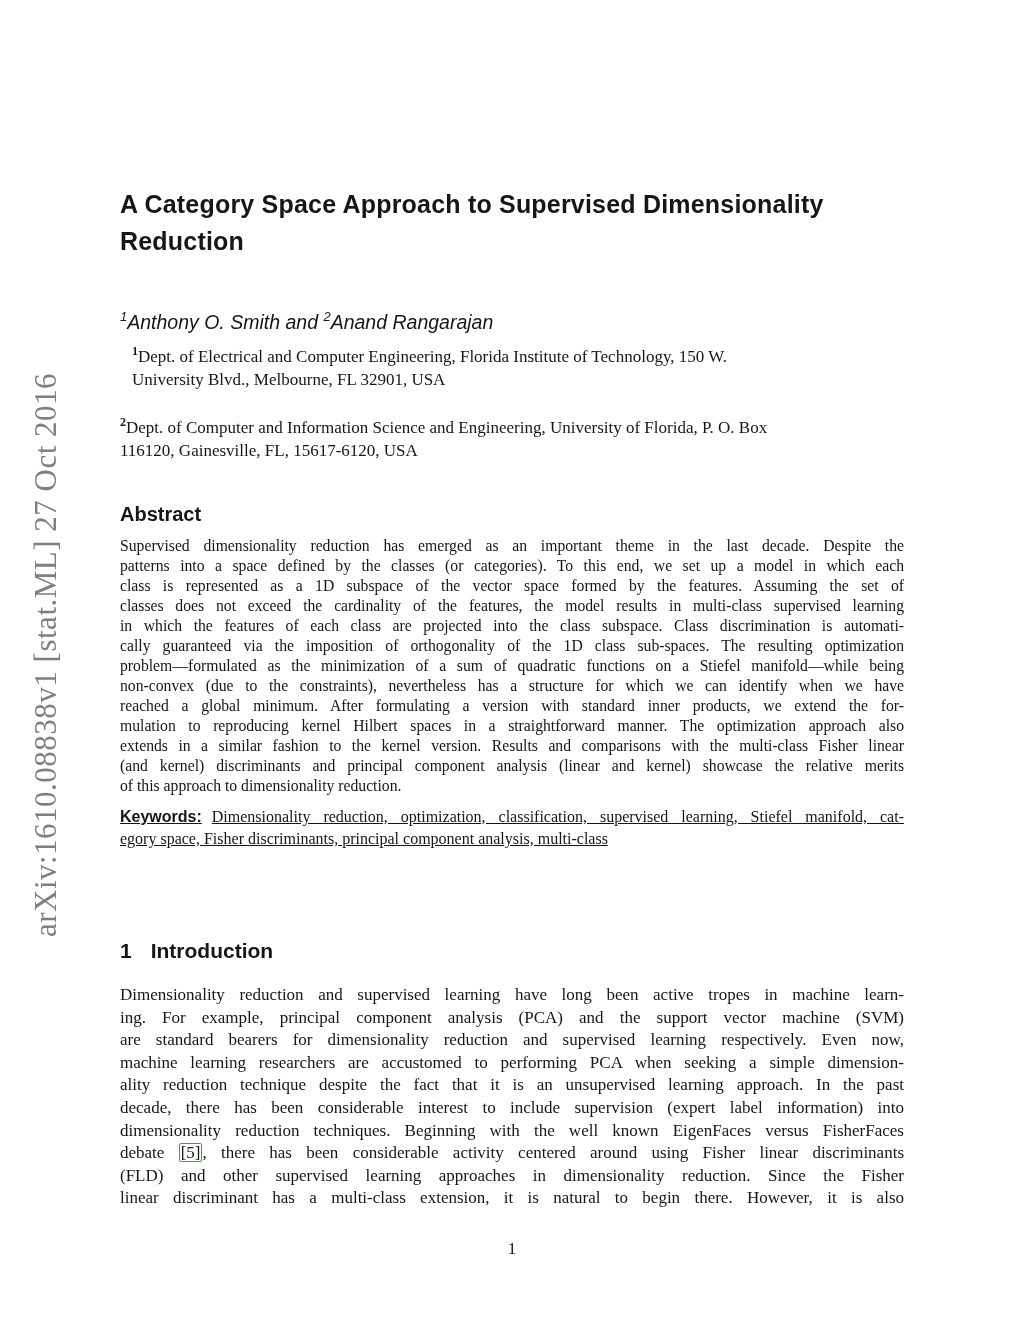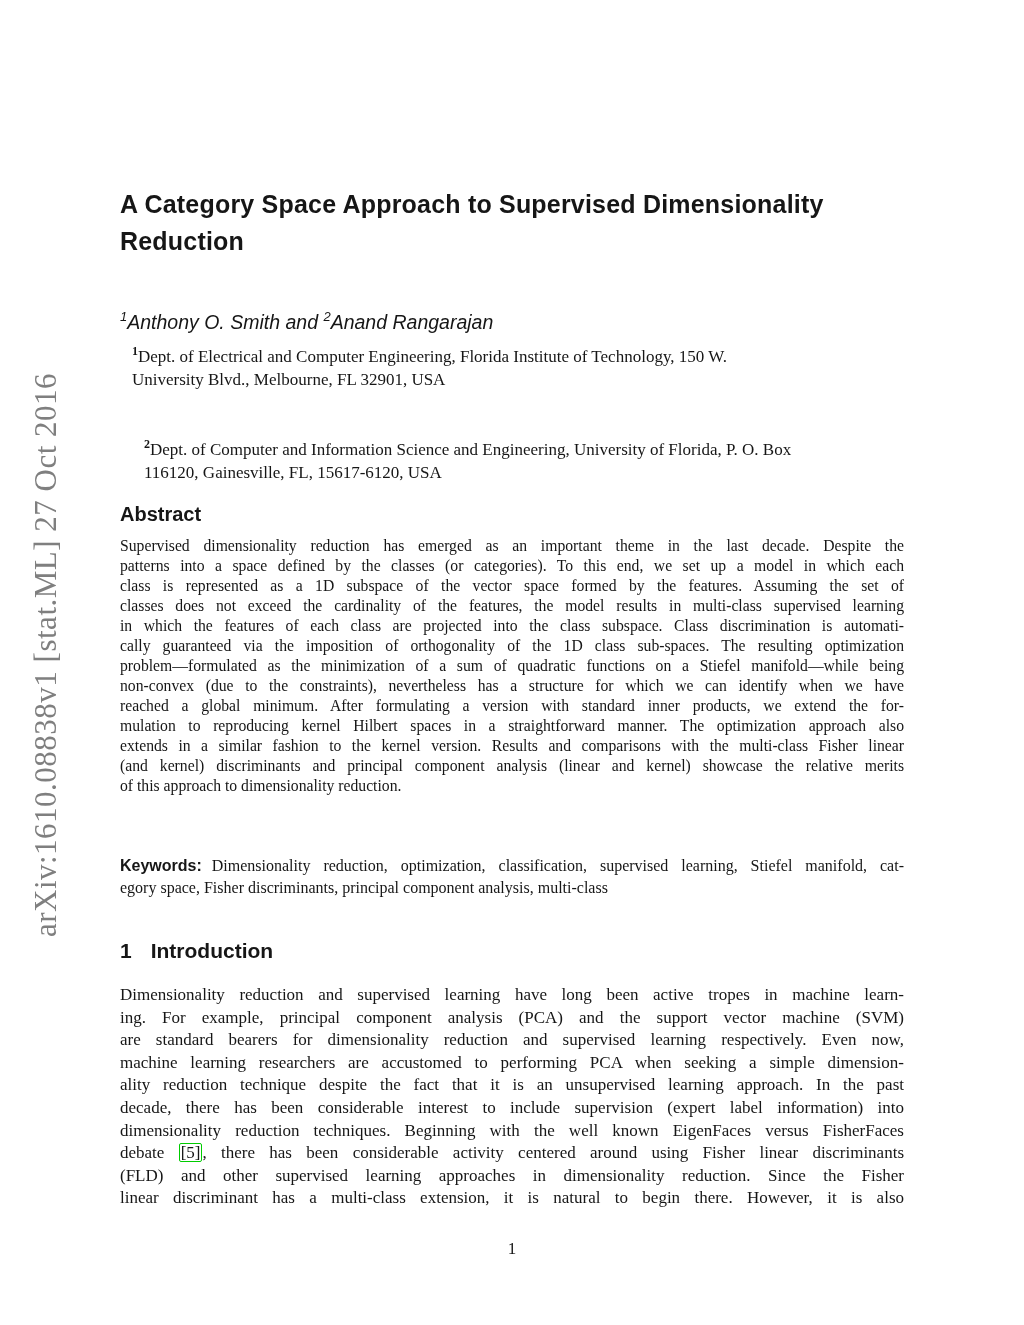--- a/index.html
+++ b/index.html
@@ -110,21 +110,21 @@
     <div class="tl">Reduction</div>
   </div>
 
   <div class="block authors" style="top:287px;margin-top:22px;"><sup>1</sup><span>Anthony O. Smith</span><span> and </span><sup>2</sup><span>Anand Rangarajan</span></div>
 
   <div class="block affil" style="top:340px;margin-left:12px;">
     <div><sup>1</sup><span>Dept. of Electrical and Computer Engineering, Florida Institute of Technology, 150 W.</span></div>
     <div>University Blvd., Melbourne, FL 32901, USA</div>
   </div>
 
-  <div class="block affil" style="top:433px;margin-left:24px;">
+  <div class="block affil" style="top:411px;">
     <div><sup>2</sup><span>Dept. of Computer and Information Science and Engineering, University of Florida, P. O. Box</span></div>
     <div>116120, Gainesville, FL, 15617-6120, USA</div>
   </div>
 
   <div class="block subhead" style="top:503px;">Abstract</div>
 
   <div class="block abstract-body" style="top:536px;">
     <div class="ln">Supervised dimensionality reduction has emerged as an important theme in the last decade.  Despite the</div>
     <div class="ln">patterns into a space defined by the classes (or categories).  To this end, we set up a model in which each</div>
     <div class="ln">class is represented as a 1D subspace of the vector space formed by the features.  Assuming the set of</div>
@@ -133,21 +133,21 @@
     <div class="ln">cally guaranteed via the imposition of orthogonality of the 1D class sub-spaces.  The resulting optimization</div>
     <div class="ln">problem—formulated as the minimization of a sum of quadratic functions on a Stiefel manifold—while being</div>
     <div class="ln">non-convex (due to the constraints), nevertheless has a structure for which we can identify when we have</div>
     <div class="ln">reached a global minimum.  After formulating a version with standard inner products, we extend the for-</div>
     <div class="ln">mulation to reproducing kernel Hilbert spaces in a straightforward manner.  The optimization approach also</div>
     <div class="ln">extends in a similar fashion to the kernel version.  Results and comparisons with the multi-class Fisher linear</div>
     <div class="ln">(and kernel) discriminants and principal component analysis (linear and kernel) showcase the relative merits</div>
     <div class="ln noj">of this approach to dimensionality reduction.</div>
   </div>
 
-  <div class="block keywords" style="top:855px;">
+  <div class="block keywords" style="top:806px;text-decoration:underline;">
     <div class="ln"><span class="kw-label">Keywords:</span><span>Dimensionality reduction, optimization, classification, supervised learning, Stiefel manifold, cat-</span></div>
     <div class="ln noj">egory space, Fisher discriminants, principal component analysis, multi-class</div>
   </div>
 
   <div class="block section-head" style="top:939px;"><span class="sec-num">1</span><span class="sec-title">Introduction</span></div>
 
   <div class="block intro-body" style="top:984px;">
     <div class="ln">Dimensionality reduction and supervised learning have long been active tropes in machine learn-</div>
     <div class="ln">ing.  For example, principal component analysis (PCA) and the support vector machine (SVM)</div>
     <div class="ln">are standard bearers for dimensionality reduction and supervised learning respectively.  Even now,</div>

